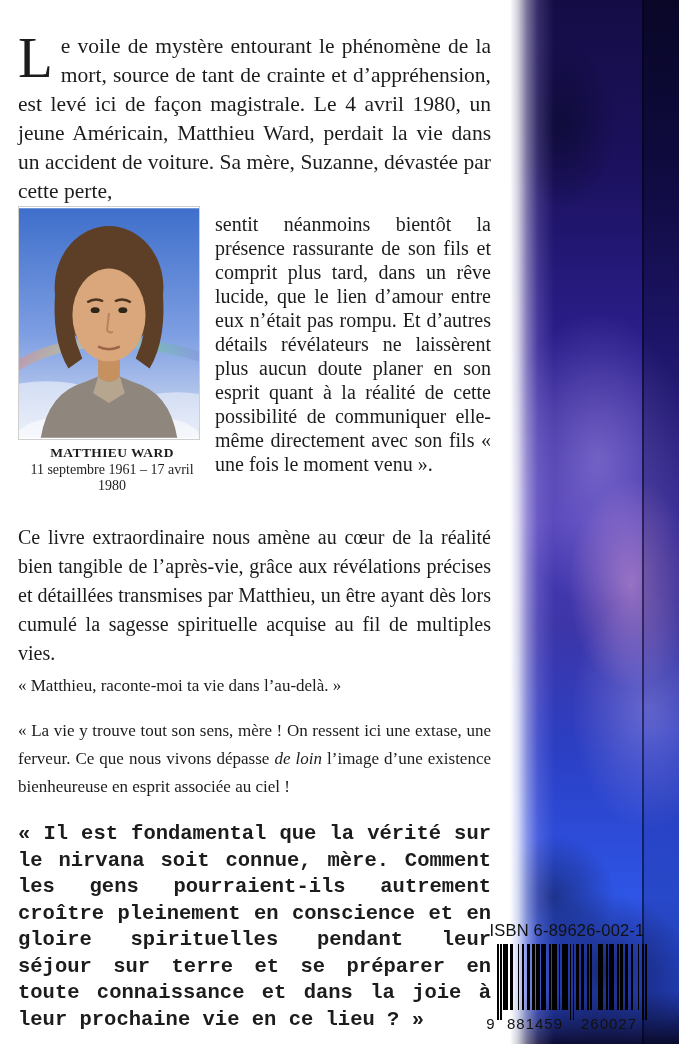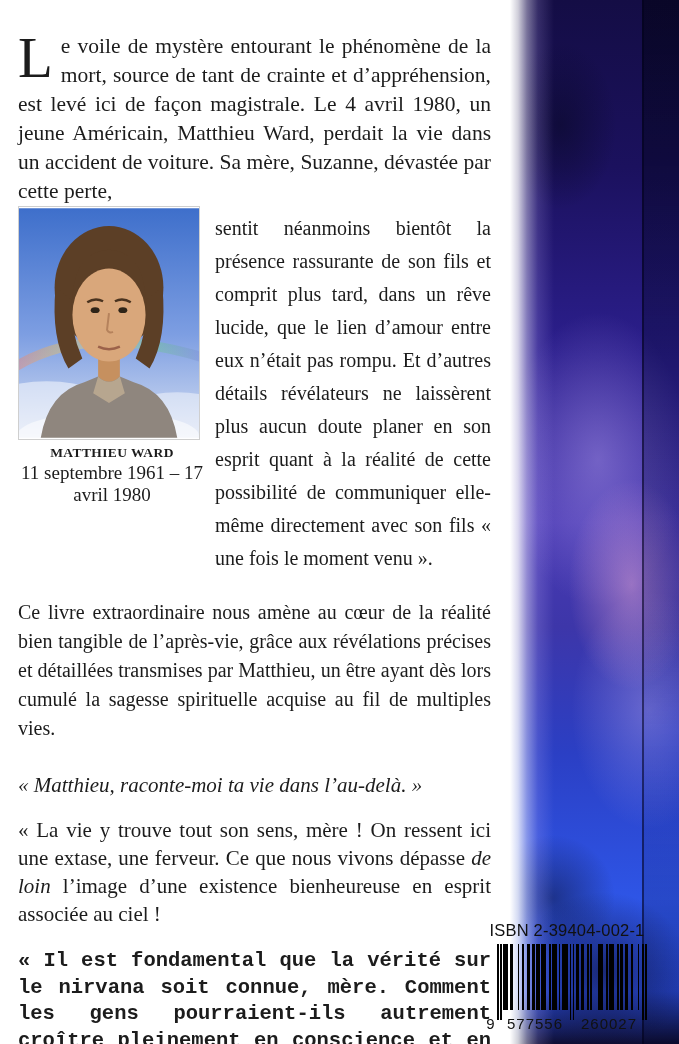--- a/index.html
+++ b/index.html
@@ -39,25 +39,25 @@
   p{margin:0;}
   .p1{font-size:21.5px;line-height:29px;text-align:justify;}
   .dropcap{float:left;font-size:57px;line-height:46px;padding:3px 8px 0 0;}
   .photo-row{position:relative;min-height:288px;margin-top:6px;}
   .figure{position:absolute;left:0;top:-6px;width:188px;}
   .photo{width:180px;height:232px;border:1px solid #cfcfcf;display:block;}
   .caption-name{
     text-align:center;font-weight:bold;font-size:13.5px;letter-spacing:0.4px;
     margin-top:5px;
   }
-  .caption-dates{text-align:center;font-size:19px;margin-top:1px;}
-  .cont{margin-left:197px;font-size:20px;line-height:33px;text-align:justify;}
+  .caption-dates{text-align:center;font-size:14px;margin-top:1px;}
+  .cont{margin-left:197px;font-size:20px;line-height:24px;text-align:justify;}
   .p2{font-size:20px;line-height:29px;text-align:justify;margin-top:23px;}
-  .q1{font-style:italic;font-size:21px;line-height:28px;margin-top:28px;}
-  .q2{font-size:21px;line-height:28px;text-align:justify;margin-top:17px;}
+  .q1{font-size:17px;line-height:28px;margin-top:4px;}
+  .q2{font-size:17px;line-height:28px;text-align:justify;margin-top:17px;}
   .q2 .emph{font-style:italic;}
   .q3{font-size:20.5px;line-height:26.5px;text-align:justify;font-weight:bold;margin-top:20px;font-family:Liberation Mono, monospace;}
   
   .isbn-block{
     position:absolute;right:24px;bottom:4px;width:176px;text-align:center;
     font-family:"Liberation Sans",sans-serif;
   }
   .isbn-label{font-size:16.5px;letter-spacing:0.2px;color:#111;margin-bottom:4px;}
   .barcode{position:relative;width:162px;height:96px;margin:0 auto;}
   .barcode svg{position:absolute;left:11px;top:0;}
@@ -133,21 +133,21 @@
     <p class="p2">Ce livre extraordinaire nous amène au cœur de la réalité bien tangible de l’après-vie, grâce aux révélations précises et détaillées transmises par Matthieu, un être ayant dès lors cumulé la sagesse spirituelle acquise au fil de multiples vies.</p>
 
     <p class="q1">« Matthieu, raconte-moi ta vie dans l’au-delà. »</p>
 
     <p class="q2"><span>« La vie y trouve tout son sens, mère ! On ressent ici une extase, une ferveur. Ce que nous vivons dépasse </span><span class="emph">de loin</span><span> l’image d’une existence bienheureuse en esprit associée au ciel !</span></p>
 
     <p class="q3">« Il est fondamental que la vérité sur le nirvana soit connue, mère. Comment les gens pourraient-ils autrement croître pleinement en conscience et en gloire spirituelles pendant leur séjour sur terre et se préparer en toute connaissance et dans la joie à leur prochaine vie en ce lieu ? »</p>
   </div>
 
   <div class="isbn-block">
-    <div class="isbn-label">ISBN 2-39404-002-1</div>
+    <div class="isbn-label">ISBN 6-89626-002-1</div>
     <div class="barcode">
       <svg width="150" height="76" viewBox="0 0 95 76" preserveAspectRatio="none" shape-rendering="crispEdges">
           <rect x="0" y="0" width="1" height="76" fill="#000"></rect>
           <rect x="2" y="0" width="1" height="76" fill="#000"></rect>
           <rect x="4" y="0" width="3" height="66" fill="#000"></rect>
           <rect x="8" y="0" width="2" height="66" fill="#000"></rect>
           <rect x="13" y="0" width="1" height="66" fill="#000"></rect>
           <rect x="16" y="0" width="1" height="66" fill="#000"></rect>
           <rect x="19" y="0" width="2" height="66" fill="#000"></rect>
           <rect x="22" y="0" width="2" height="66" fill="#000"></rect>
@@ -168,18 +168,18 @@
           <rect x="71" y="0" width="3" height="66" fill="#000"></rect>
           <rect x="76" y="0" width="1" height="66" fill="#000"></rect>
           <rect x="78" y="0" width="2" height="66" fill="#000"></rect>
           <rect x="81" y="0" width="2" height="66" fill="#000"></rect>
           <rect x="85" y="0" width="1" height="66" fill="#000"></rect>
           <rect x="89" y="0" width="1" height="66" fill="#000"></rect>
           <rect x="92" y="0" width="1" height="76" fill="#000"></rect>
           <rect x="94" y="0" width="1" height="76" fill="#000"></rect>
         </svg>
       <span class="bc-digit bc-d0">9</span>
-      <span class="bc-digit bc-d1">577556</span>
+      <span class="bc-digit bc-d1">881459</span>
       <span class="bc-digit bc-d2">260027</span>
     </div>
   </div>
 
 </div>
 
 </body></html>

